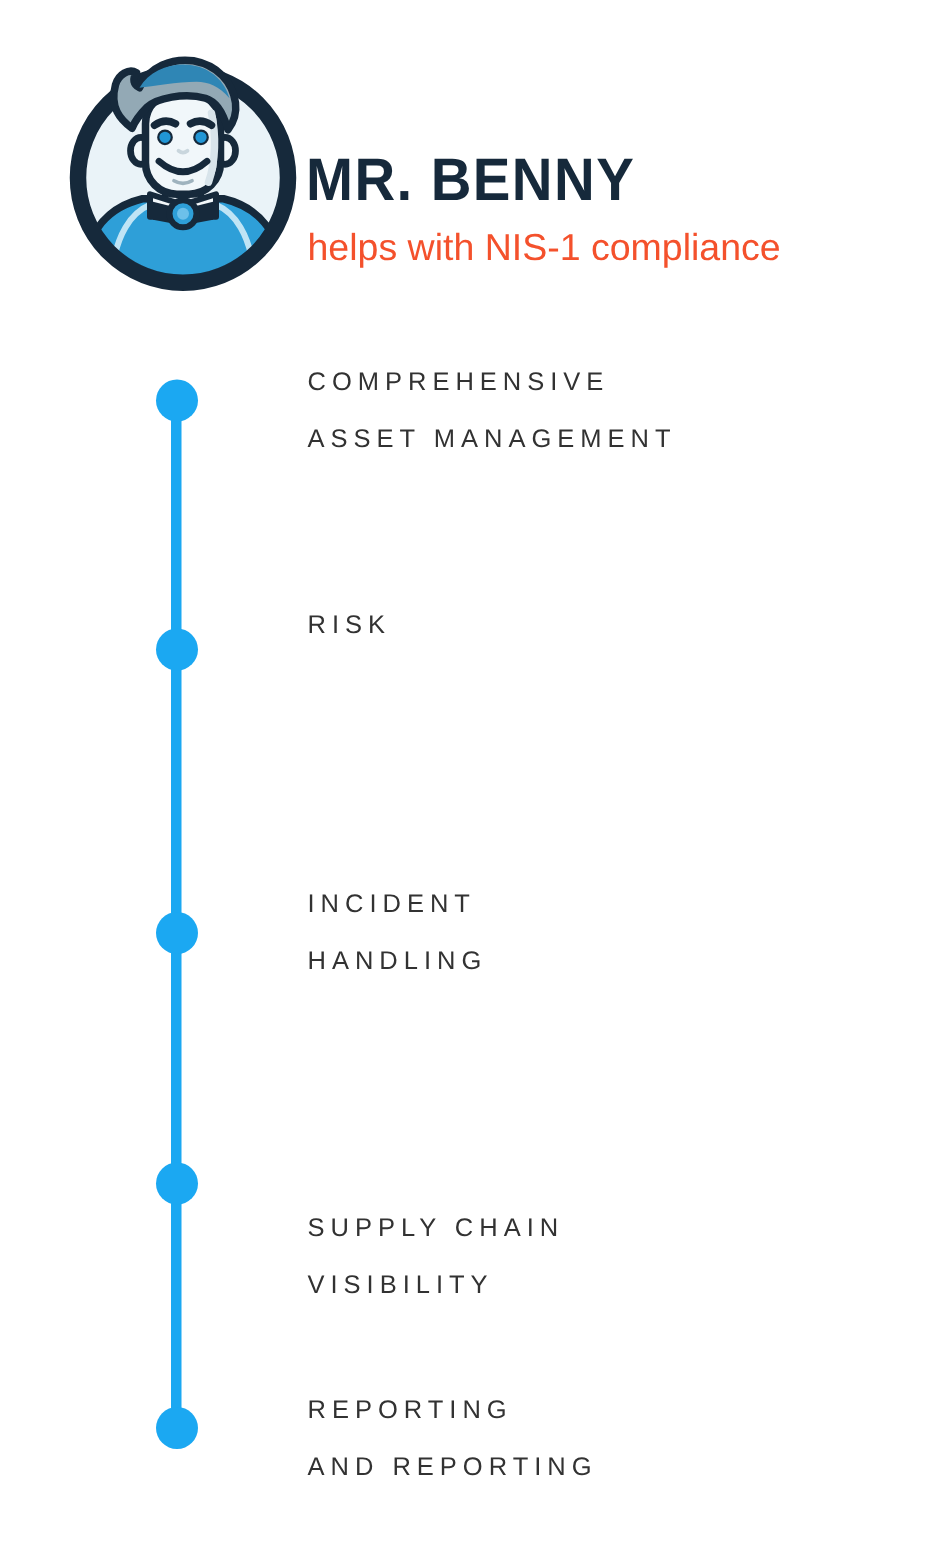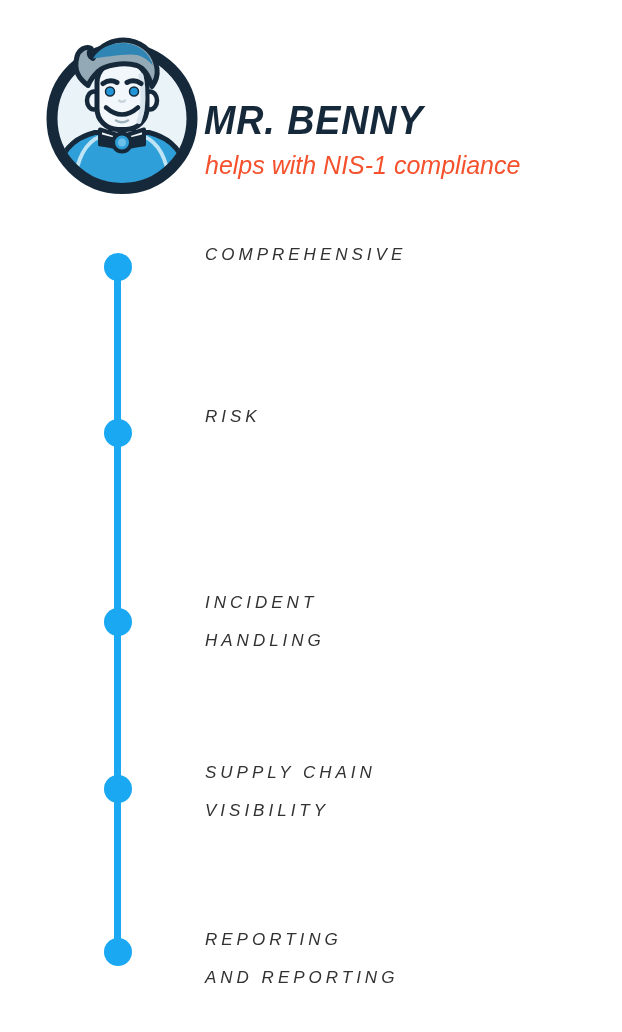--- a/index.html
+++ b/index.html
@@ -2,21 +2,20 @@
 <html style="--accent_blue: #1BA8F2; --brand_navy: #16293B; --tagline_orange: #F4512C; --text_dark: #323232; --shirt_blue: #2E9FD8; --hair_gray: #93A9B5; --hair_shade_blue: #2F86B5; --face_light: #F1F7FA; --circle_light: #EAF3F8;"><head>
 <meta charset="utf-8">
 <style>
   html,body{margin:0;padding:0;background:#ffffff;}
   .stage{
     position:relative;
     width:622px;height:1032px;
     background:#ffffff;
     overflow:hidden;
     font-family:"Liberation Sans", sans-serif;
-    font-style:italic;
   }
   
   .mascot{position:absolute;left:40px;top:26px;width:165px;height:178px;}
   .brand-title{
     position:absolute;left:204px;top:98px;
     font-size:40px;font-weight:800;letter-spacing:1px;
     color:var(--brand_navy,#16293B);
     transform:scaleX(.94);transform-origin:left top;
     white-space:nowrap;
   }
@@ -36,21 +35,21 @@
     position:absolute;left:104px;width:28px;height:28px;border-radius:50%;
     background:var(--accent_blue,#1BA8F2);
   }
   .dot-1{top:253px}.dot-2{top:419px}.dot-3{top:608px}.dot-4{top:775px}.dot-5{top:938px}
   .tl-item{
     position:absolute;left:205px;width:400px;
     font-size:17px;font-weight:300;letter-spacing:4px;
     line-height:38px;color:var(--text_dark,#323232);
     white-space:nowrap;
   }
-  .item-1{top:236px}.item-2{top:398px}.item-3{top:584px}.item-4{top:754px}.item-5{top:921px}
+  .item-1{top:236px}.item-2{top:398px}.item-3{top:584px}.item-4{top:800px}.item-5{top:921px}
 </style>
 </head>
 <body>
 
 <div class="stage">
 
   <svg class="mascot" viewBox="0 0 165 175" xmlns="http://www.w3.org/2000/svg">
     <defs>
       <clipPath id="ringClip">
           <circle cx="82" cy="91" r="65"></circle>
@@ -105,20 +104,21 @@
 
   <div class="tl-line"></div>
   <div class="tl-dot dot-1"></div>
   <div class="tl-dot dot-2"></div>
   <div class="tl-dot dot-3"></div>
   <div class="tl-dot dot-4"></div>
   <div class="tl-dot dot-5"></div>
 
   <div class="tl-item item-1">
     <div>COMPREHENSIVE</div>
+    <div>ASSET MANAGEMENT</div>
   </div>
   <div class="tl-item item-2">
     <div>RISK</div>
   </div>
   <div class="tl-item item-3">
     <div>INCIDENT</div>
     <div>HANDLING</div>
   </div>
   <div class="tl-item item-4">
     <div>SUPPLY CHAIN</div>

